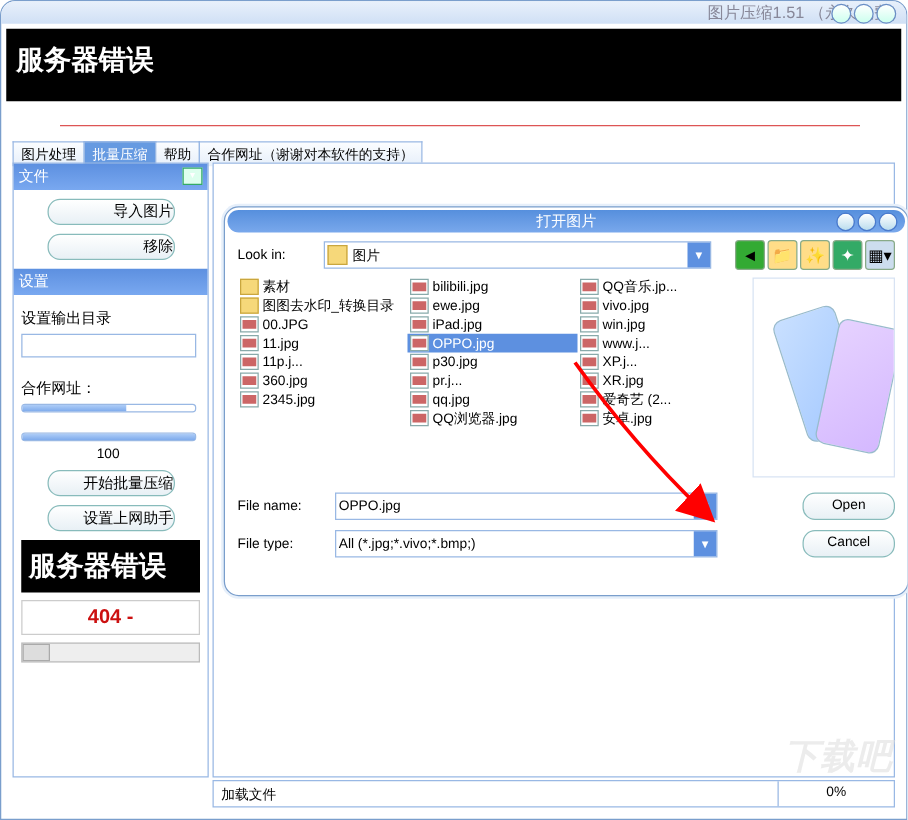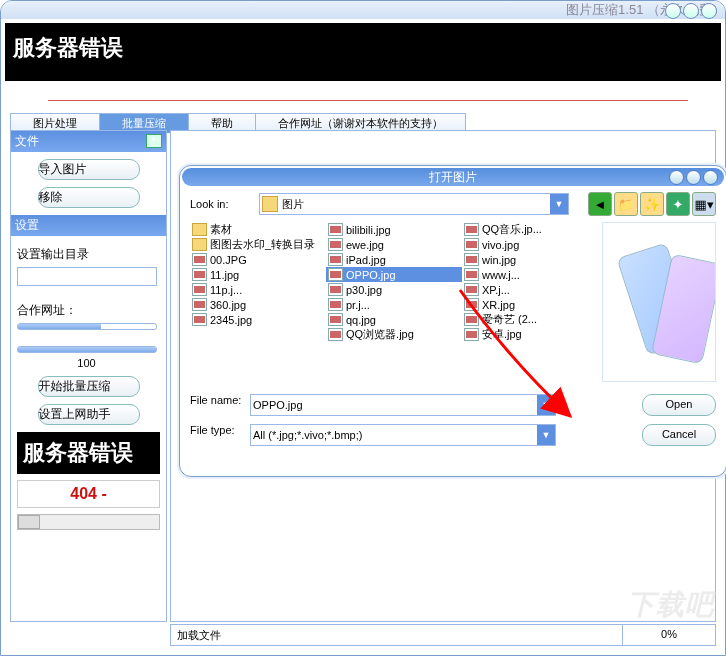--- a/index.html
+++ b/index.html
@@ -4,26 +4,26 @@
 <style>
 body{margin:0;font:11px Tahoma,sans-serif;background:#fff;width:726px;height:656px;position:relative;overflow:hidden}
 .outer-win{position:absolute;left:0;top:0;width:724px;height:654px;border:1px solid #7a9ecc;border-radius:12px 12px 0 0;background:#fff}
 .outer-title{height:18px;background:linear-gradient(#e8f0fb,#d0e0f5);border-radius:11px 11px 0 0;position:relative;color:#889;font-size:13px;text-align:right;line-height:18px}
 .outer-title .wctrls{position:absolute;right:8px;top:2px;display:flex;gap:2px}
 .outer-title .wctrls span{width:14px;height:14px;border:1px solid #6a8fc5;border-radius:50%;background:linear-gradient(#fff,#cfe);display:inline-block}
 .black-banner{margin:4px;background:#000;padding:10px 8px 18px 8px}
 .black-banner h1{color:#fff;font:bold 22px Arial;margin:0}
 .red-box-frag{position:absolute;left:48px;top:100px;width:640px;height:5px;border-top:1px solid #d55}
 .tabs{position:absolute;left:10px;top:113px;display:flex;font-size:11px}
-.tab{border:1px solid #99b8e4;border-bottom:none;padding:2px 22px;background:linear-gradient(#fbfdff,#e6effa);margin-right:-1px}
+.tab{border:1px solid #99b8e4;border-bottom:none;padding:2px 6px;background:linear-gradient(#fbfdff,#e6effa);margin-right:-1px}
 .tab.sel{background:#669ae1;color:#fff}
 .left-panel{position:absolute;left:10px;top:130px;width:155px;bottom:34px;border:1px solid #99b8e4}
 .section-hdr{background:linear-gradient(#5d90e0,#79a8f0);color:#fff;padding:2px 4px;font-size:12px;position:relative}
 .section-hdr .dd{position:absolute;right:4px;top:3px;width:14px;height:12px;border:1px solid #3a6;background:#dfe;font-size:8px;text-align:center}
-.pill-btn{display:block;margin:7px auto;width:100px;height:19px;border:1px solid #8bb;border-radius:10px;background:linear-gradient(#fff,#e8f0f5);font-size:12px;text-align:left;line-height:18px}
+.pill-btn{display:block;margin:7px auto;width:100px;height:19px;border:1px solid #8bb;border-radius:10px;background:linear-gradient(#fff,#e8f0f5);font-size:12px;text-align:right;line-height:18px}
 .field-lbl{margin:4px 6px;font-size:12px}
 .text-in{margin:2px 6px;width:138px;height:17px;border:1px solid #99b8e4;background:#fff}
 .slider{margin:4px 6px;width:138px;height:5px;border:1px solid #99b8e4;border-radius:3px;position:relative}
 .slider .fill{position:absolute;left:0;top:0;bottom:0;background:linear-gradient(#aecdf7,#7fabec)}
 .slider-val{text-align:center;margin:0 4px 4px 0;font-size:11px}
 .err-card{margin:6px;background:#000;padding:8px 6px}
 .err-card h2{color:#fff;font:bold 22px Arial;margin:0;line-height:1.2}
 .red404{margin:6px;border:1px solid #ccc;padding:4px 0;text-align:center;color:#c11;font:bold 16px Arial}
 .hsb{margin:2px 6px;height:14px;border:1px solid #bbb;background:#eee;position:relative}
 .hsb .th{position:absolute;left:0;top:0;width:20px;height:12px;background:#ddd;border:1px solid #aaa}
@@ -48,21 +48,21 @@
 .fitem{display:flex;align-items:center;height:15px;padding:0 2px;gap:3px;font-size:11px;white-space:nowrap;overflow:hidden}
 .fitem .fico{width:13px;height:11px;background:#f6d87a;border:1px solid #c9a63f;flex-shrink:0}
 .fitem .pico{width:13px;height:11px;background:#fff;border:1px solid #8aa;position:relative;flex-shrink:0}
 .fitem .pico::after{content:"";position:absolute;left:1px;top:2px;right:1px;bottom:2px;background:#c66}
 .fitem.sel{background:#5d90e0;color:#fff}
 .preview{width:140px;border:1px solid #d8e3f3;margin-left:4px;background:#fff;position:relative;overflow:hidden}
 .phone{position:absolute;width:50px;height:100px;border-radius:8px;background:linear-gradient(135deg,#c9e0ff,#9ec5ff);border:1px solid #9bc}
 .phone.a{left:28px;top:25px;transform:rotate(-18deg)}
 .phone.b{left:58px;top:35px;transform:rotate(12deg);background:linear-gradient(135deg,#e6d2ff,#d4b8ff)}
 .bottom-rows{margin:12px 10px 0 10px}
-.brow{display:flex;align-items:flex-start;margin-bottom:8px;gap:2px}
+.brow{display:flex;align-items:center;margin-bottom:8px;gap:20px}
 .brow label{width:58px}
 .brow .combo{width:300px;flex:none}
 .obtn{width:72px;height:20px;border:1px solid #8bb;border-radius:10px;background:linear-gradient(#fff,#e8f0f5);text-align:center;line-height:19px;margin-left:auto}
 .arrow{position:absolute;left:450px;top:280px;width:160px;height:160px;pointer-events:none}
 .watermark{position:absolute;right:12px;bottom:32px;font:bold 28px "Microsoft YaHei";color:#ddd;opacity:0.55;letter-spacing:1px;font-style:italic}
 </style>
 </head>
 <body>
 
 <div class="outer-win">

